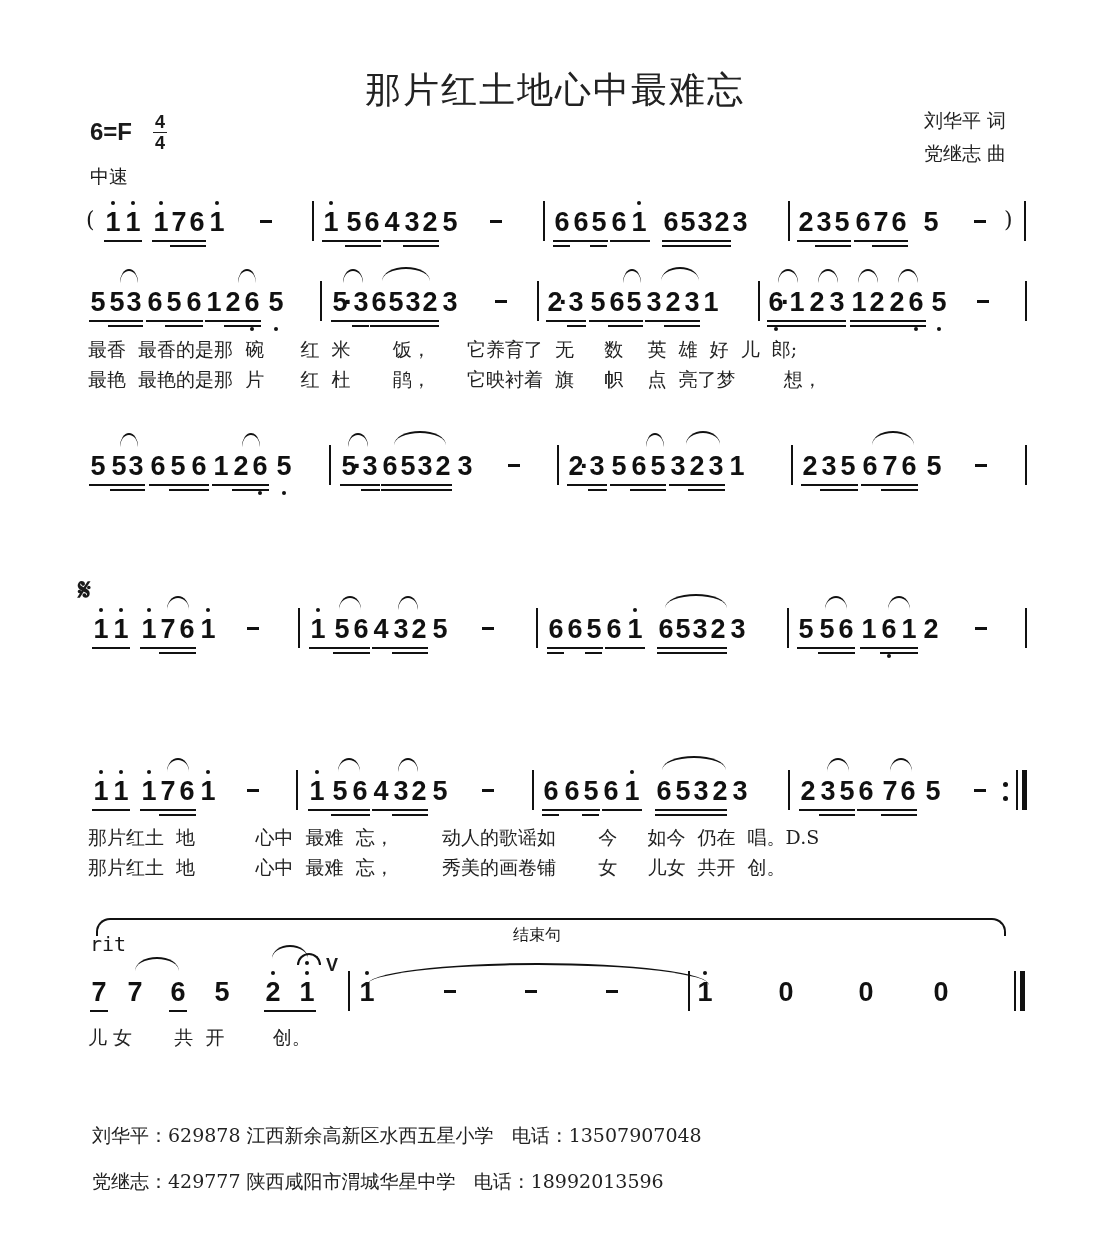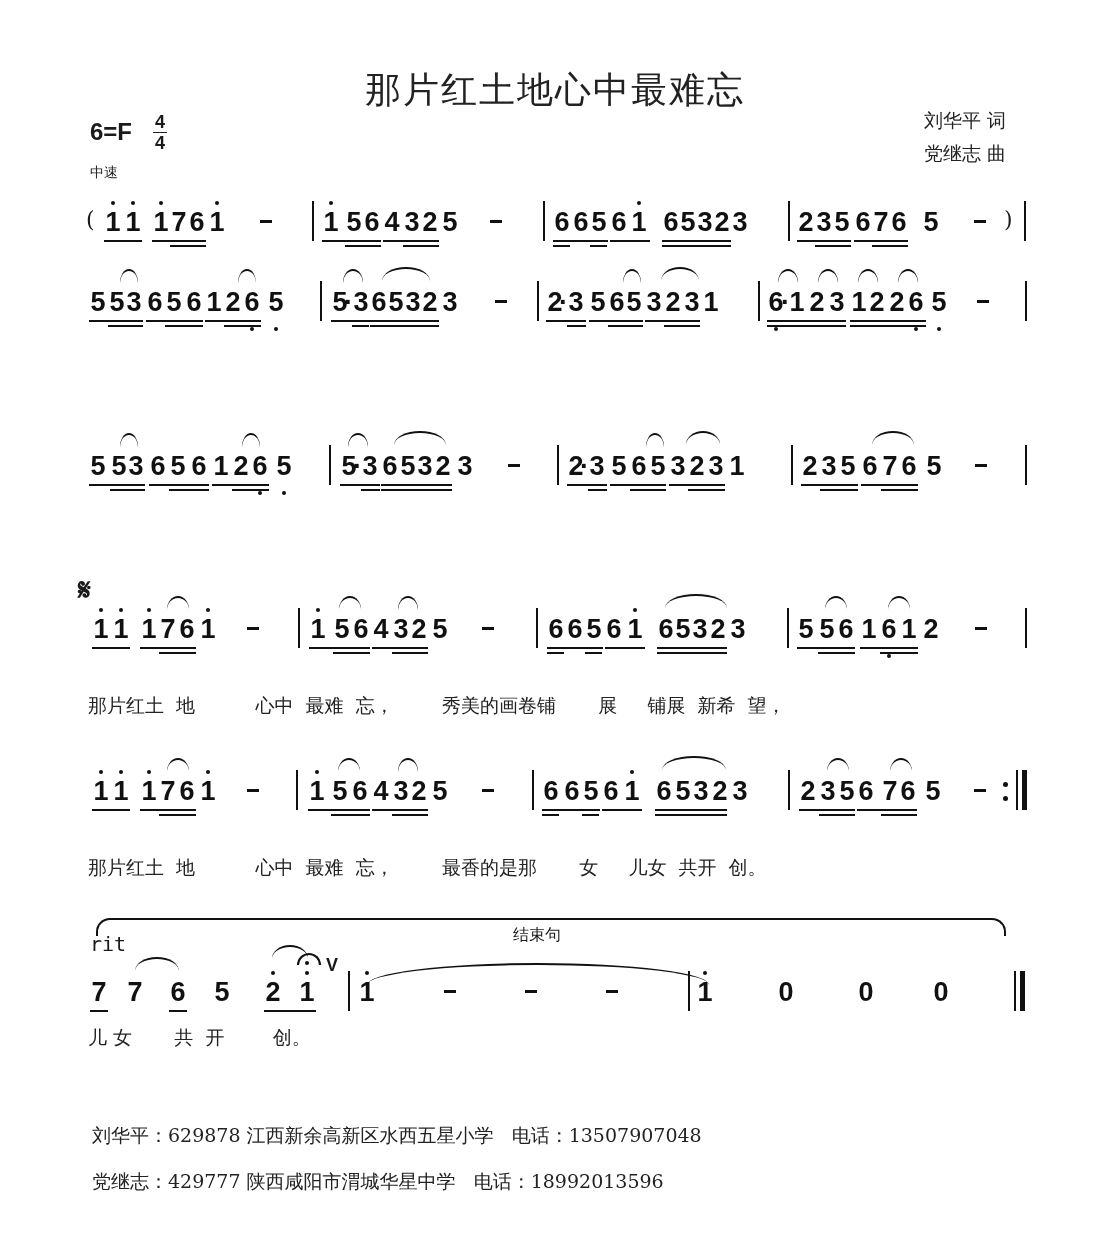--- a/index.html
+++ b/index.html
@@ -3,21 +3,21 @@
 <meta charset="utf-8">
 <style>
   html, body { margin: 0; padding: 0; background: #ffffff; }
   body { width: 1110px; height: 1255px; position: relative; overflow: hidden; color: #1a1a1a; }
   .abs { position: absolute; }
   .title { left: 0; width: 1110px; top: 66px; text-align: center; font-family: "DejaVu Serif", serif; font-size: 36px; letter-spacing: 2px; color: #222; }
   .credit { font-family: "DejaVu Serif", serif; font-size: 19px; color: #222; }
   .key { left: 90px; top: 118px; font-family: "Liberation Sans", sans-serif; font-size: 24px; font-weight: bold; }
   .key .frac { position: absolute; left: 62px; top: -6px; width: 16px; text-align: center; font-size: 18px; line-height: 20px; }
   .key .frac .bar { display: block; height: 1px; background: #222; margin: 0 1px; }
-  .tempo { left: 90px; top: 164px; font-family: "DejaVu Serif", serif; font-size: 14px; }
+  .tempo { left: 90px; top: 164px; font-family: "DejaVu Serif", serif; font-size: 19px; }
 
   .sys { position: absolute; left: 0; width: 1110px; height: 140px; }
   .note { position: absolute; top: 0; font-family: "Liberation Sans", sans-serif; font-weight: bold; font-size: 27px; line-height: 34px; width: 18px; text-align: center; color: #111; }
   .dot-above::before { content: ""; position: absolute; left: 7px; top: -4px; width: 4px; height: 4px; border-radius: 50%; background: #111; }
   .dot-below::after { content: ""; position: absolute; left: 7px; top: 42px; width: 4px; height: 4px; border-radius: 50%; background: #111; }
   .ul1 { position: absolute; height: 2px; background: #111; top: 35px; }
   .ul2 { position: absolute; height: 2px; background: #111; top: 40px; }
   .barline { position: absolute; top: -4px; width: 2px; height: 40px; background: #111; }
   .dash { position: absolute; top: 15px; width: 12px; height: 3px; background: #111; }
   .slur { position: absolute; border-top: 2px solid #111; border-radius: 50% 50% 0 0 / 100% 100% 0 0; height: 12px; }
@@ -181,20 +181,22 @@
   <span class="note" style="left:888px">2</span>
   <span class="note dot-below" style="left:907px">6</span>
   <span class="note dot-below" style="left:930px">5</span>
   <div class="ul1" style="left:767px;width:79px"></div>
   <div class="ul2" style="left:767px;width:79px"></div>
   <div class="ul1" style="left:850px;width:76px"></div>
   <div class="ul2" style="left:850px;width:76px"></div>
   <div class="dash" style="left:977px"></div>
   <div class="barline" style="left:1025px"></div>
 
+  <div class="lyric" style="left:88px;top:52px">最香  最香的是那  碗      红  米       饭，      它养育了  无     数    英  雄  好  儿  郎;</div>
+  <div class="lyric" style="left:88px;top:82px">最艳  最艳的是那  片      红  杜       鹃，      它映衬着  旗     帜    点  亮了梦        想，</div>
 </div>
 
 <div class="sys" style="top:449px;">
   <div class="slur" style="left:120px;top:-16px;width:18px"></div>
   <div class="slur" style="left:242px;top:-16px;width:18px"></div>
   <div class="slur" style="left:348px;top:-16px;width:20px"></div>
   <div class="slur" style="left:394px;top:-18px;width:52px"></div>
   <div class="slur" style="left:646px;top:-16px;width:18px"></div>
   <div class="slur" style="left:686px;top:-18px;width:34px"></div>
   <div class="slur" style="left:872px;top:-18px;width:42px"></div>
@@ -325,21 +327,20 @@
   <span class="note" style="left:860px">1</span>
   <span class="note dot-below" style="left:880px">6</span>
   <span class="note" style="left:900px">1</span>
   <span class="note" style="left:922px">2</span>
   <div class="ul1" style="left:797px;width:58px"></div>
   <div class="ul2" style="left:818px;width:37px"></div>
   <div class="ul1" style="left:860px;width:58px"></div>
   <div class="ul2" style="left:880px;width:38px"></div>
   <div class="dash" style="left:975px"></div>
   <div class="barline" style="left:1025px"></div>
-  <div class="lyric" style="left:88px;top:81px">那片红土  地          心中  最难  忘，        秀美的画卷铺       展     铺展  新希  望，</div>
 </div>
 
 <div class="sys" style="top:774px;">
   <div class="slur" style="left:167px;top:-16px;width:22px"></div>
   <div class="slur" style="left:338px;top:-16px;width:22px"></div>
   <div class="slur" style="left:398px;top:-16px;width:20px"></div>
   <div class="slur" style="left:662px;top:-18px;width:64px"></div>
   <div class="slur" style="left:827px;top:-16px;width:22px"></div>
   <div class="slur" style="left:890px;top:-16px;width:22px"></div>
 
@@ -396,21 +397,22 @@
   <span class="note" style="left:924px">5</span>
   <div class="ul1" style="left:799px;width:56px"></div>
   <div class="ul2" style="left:819px;width:36px"></div>
   <div class="ul1" style="left:857px;width:60px"></div>
   <div class="ul2" style="left:881px;width:36px"></div>
   <div class="dash" style="left:974px"></div>
   <div class="repdot" style="left:1003px;top:8px"></div>
   <div class="repdot" style="left:1003px;top:22px"></div>
   <div class="barline" style="left:1016px"></div>
   <div class="thick" style="left:1022px;top:-4px;height:40px"></div>
-  <div class="lyric" style="left:88px;top:81px">那片红土  地          心中  最难  忘，        最香的是那       女     儿女  共开  创。</div>
+  <div class="lyric" style="left:88px;top:51px">那片红土  地          心中  最难  忘，        动人的歌谣如       今     如今  仍在  唱。D.S</div>
+  <div class="lyric" style="left:88px;top:81px">那片红土  地          心中  最难  忘，        秀美的画卷铺       女     儿女  共开  创。</div>
 </div>
 
 <div class="abs" style="left:96px;top:918px;width:906px;height:16px;border-top:2px solid #111;border-left:2px solid #111;border-right:2px solid #111;border-radius:14px 14px 0 0;border-bottom:none;"></div>
 <div class="abs" style="left:90px;top:932px;font-family:'DejaVu Sans Mono',monospace;font-size:20px;">rit</div>
 <div class="abs" style="left:513px;top:925px;font-family:'DejaVu Serif',serif;font-size:16px;">结束句</div>
 
 <div class="sys" style="top:975px;">
   <div class="slur" style="left:135px;top:-18px;width:44px"></div>
   <div class="slur" style="left:272px;top:-30px;width:36px"></div>
   <div class="abs" style="left:297px;top:-22px;width:20px;height:10px;border:2px solid #111;border-bottom:none;border-radius:12px 12px 0 0;"></div>

